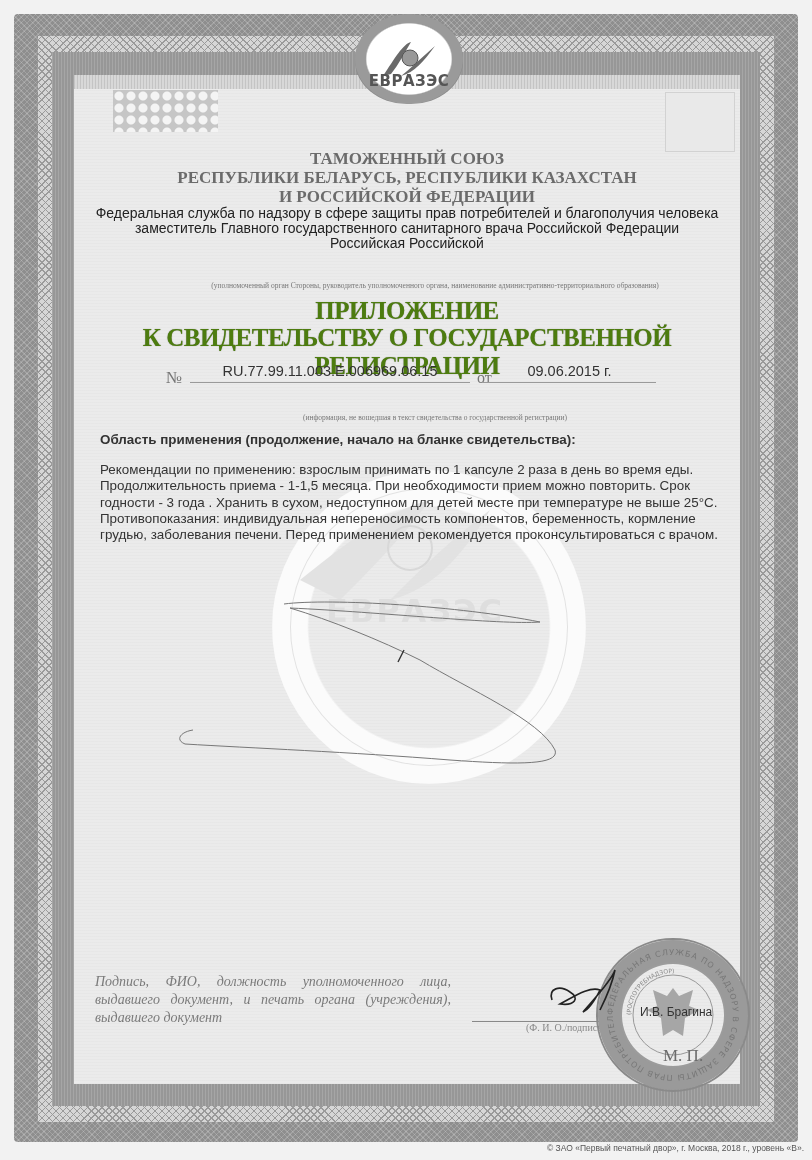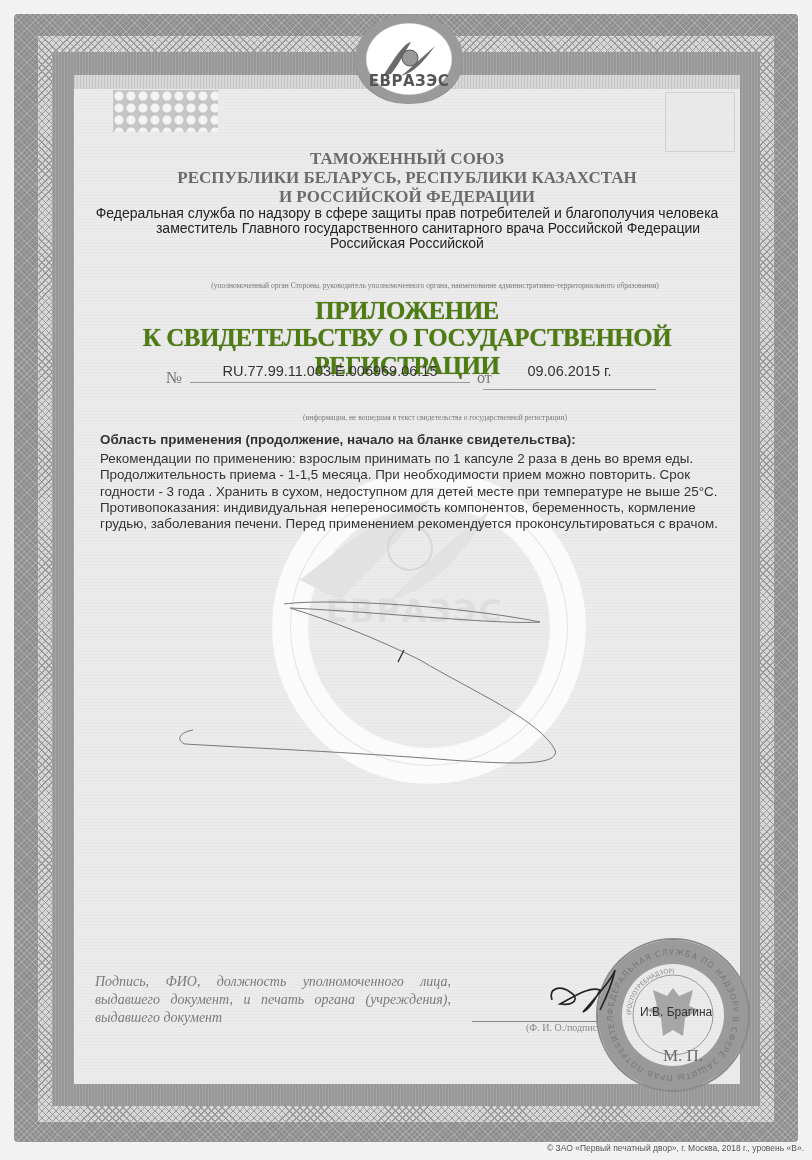--- a/index.html
+++ b/index.html
@@ -97,27 +97,27 @@
   .regline .num {
     position: absolute; left: 24px; top: 1px; width: 280px; text-align: center;
     font-size: 14.5px; color: #333; border-bottom: 1px solid #9a9a9a; padding-bottom: 3px;
   }
   .regline .ot {
     position: absolute; left: 291px; top: 7px; font-family: "Liberation Serif", serif;
     font-size: 16px; color: #777; margin-left: 20px;
   }
   .regline .date {
     position: absolute; left: 317px; top: 1px; width: 173px; text-align: center;
-    font-size: 14.5px; color: #333; border-bottom: 1px solid #9a9a9a; padding-bottom: 10px;
+    font-size: 14.5px; color: #333; border-bottom: 1px solid #9a9a9a; padding-bottom: 3px;
   }
   .body-text {
     position: absolute; left: 100px; top: 432px; width: 630px;
     font-size: 13.4px; line-height: 16.2px; color: #333;
   }
-  .body-text .heading { font-weight: bold; margin-bottom: 3px; }
+  .body-text .heading { font-weight: bold; margin-bottom: 14px; }
   .sig-label {
     position: absolute; left: 95px; top: 973px; width: 356px;
     font-family: "Liberation Serif", serif; font-size: 14px; line-height: 18px;
     color: #7a7a7a; text-align: justify; font-style: italic;
   }
   .sig-line {
     position: absolute; left: 472px; top: 1021px; width: 150px; border-top: 1px solid #888;
   }
   .sig-caption {
     position: absolute; left: 526px; top: 1022px;
@@ -166,21 +166,21 @@
   <path d="M300 580 C 350 540, 390 510, 430 500 C 400 540, 370 570, 340 600 Z" fill="#e2e2e2"></path>
   <path d="M490 510 C 460 560, 430 590, 390 600 C 420 570, 450 540, 490 510 Z" fill="#e2e2e2"></path>
   <circle cx="410" cy="548" r="22" fill="none" stroke="#d8d8d8" stroke-width="2"></circle>
 </svg>
 <div class="watermark-text">ЕВРАЗЭС</div>
 
 <div class="center serif-head" style="top:149px;">ТАМОЖЕННЫЙ СОЮЗ</div>
 <div class="center serif-head" style="top:168px;">РЕСПУБЛИКИ БЕЛАРУСЬ, РЕСПУБЛИКИ КАЗАХСТАН</div>
 <div class="center serif-head" style="top:187px;">И РОССИЙСКОЙ ФЕДЕРАЦИИ</div>
 <div class="center sub-head" style="top:205px;">Федеральная служба по надзору в сфере защиты прав потребителей и благополучия человека</div>
-<div class="center sub-head" style="top:220px;margin-left:21px;">заместитель Главного государственного санитарного врача Российской Федерации</div>
+<div class="center sub-head" style="top:220px;">заместитель Главного государственного санитарного врача Российской Федерации</div>
 <div class="center sub-head" style="top:235px;">Российская Российской</div>
 <div class="center tiny" style="top:281px;">(уполномоченный орган Стороны, руководитель уполномоченного органа, наименование административно-территориального образования)</div>
 
 <div class="center title" style="top:297px;">ПРИЛОЖЕНИЕ</div>
 <div class="center title" style="top:324px;">К СВИДЕТЕЛЬСТВУ О ГОСУДАРСТВЕННОЙ РЕГИСТРАЦИИ</div>
 
 <div class="regline">
   <span class="no">№</span>
   <span class="num">RU.77.99.11.003.E.006969.06.15</span>
   <span class="ot">от</span>

